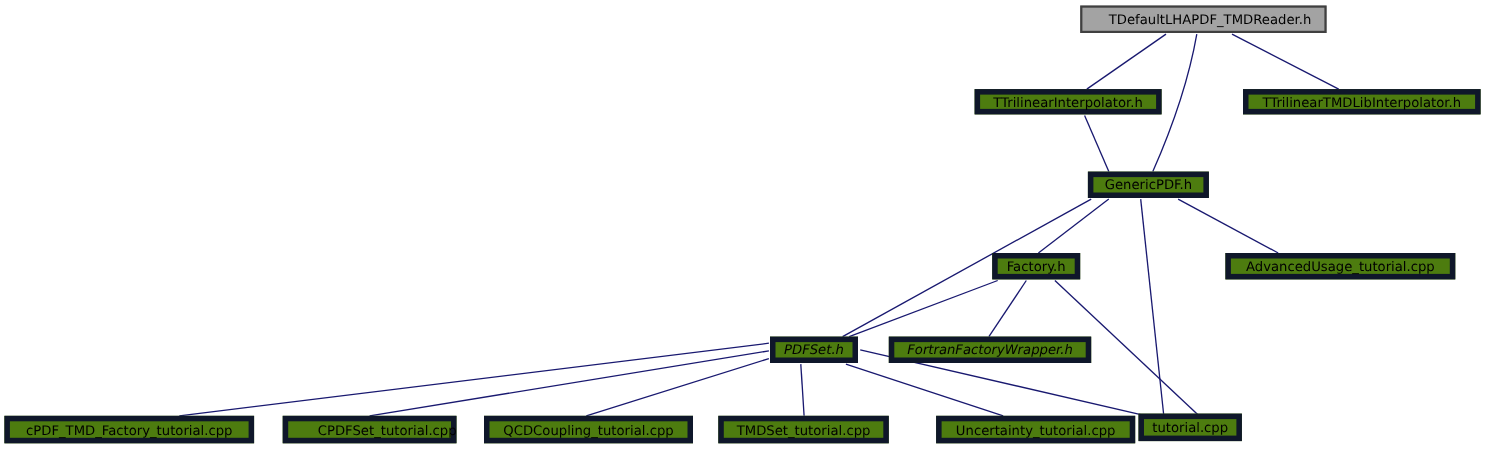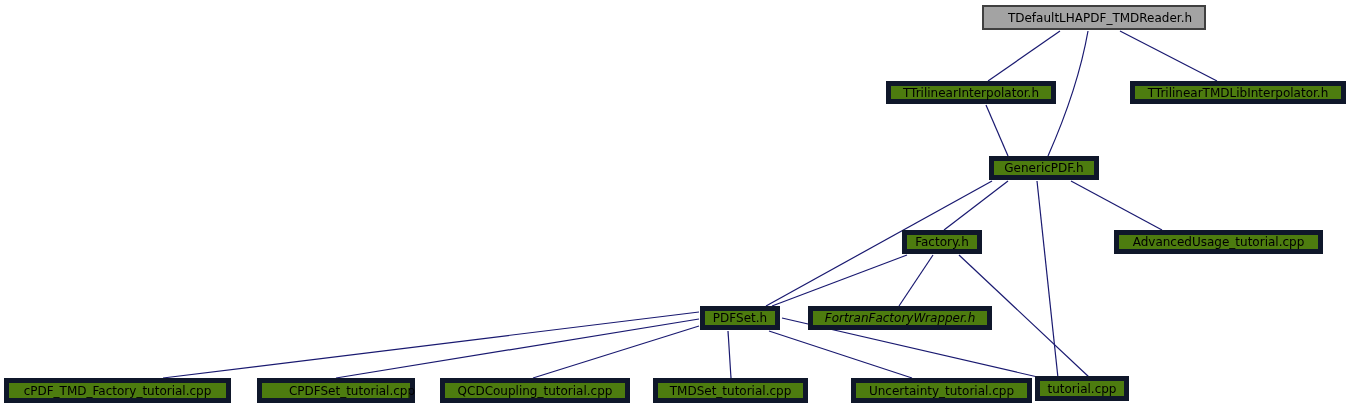--- a/index.html
+++ b/index.html
@@ -78,21 +78,21 @@
         <path d="M 1042 378 L 782 318" stroke="#191970" marker-end="url(#arrowhead)"></path>
       </g>
   </svg>
   <div>
       <div class="node selected" style="left: 982px; top: 5px; width: 224px; height: 25px;">TDefaultLHAPDF_TMDReader.h</div>
       <div class="node" style="left: 886px; top: 81px; width: 170px; height: 23px;">TTrilinearInterpolator.h</div>
       <div class="node" style="left: 1130px; top: 81px; width: 216px; height: 23px;">TTrilinearTMDLibInterpolator.h</div>
       <div class="node" style="left: 977px; top: 156px; width: 110px; height: 24px; margin-left: 12px;">GenericPDF.h</div>
       <div class="node" style="left: 902px; top: 230px; width: 80px; height: 24px;">Factory.h</div>
       <div class="node" style="left: 1114px; top: 230px; width: 209px; height: 24px;">AdvancedUsage_tutorial.cpp</div>
-      <div class="node" style="left: 700px; top: 306px; width: 80px; height: 24px;">PDFSet.h</div>
+      <div class="node" style="left: 700px; top: 306px; width: 80px; height: 24px; font-style: italic;">PDFSet.h</div>
       <div class="node" style="left: 808px; top: 306px; width: 184px; height: 24px; font-style: italic;">FortranFactoryWrapper.h</div>
       <div class="node" style="left: 4px; top: 378px; width: 227px; height: 25px;">cPDF_TMD_Factory_tutorial.cpp</div>
       <div class="node" style="left: 257px; top: 378px; width: 158px; height: 25px; padding-left: 32px;">CPDFSet_tutorial.cpp</div>
       <div class="node" style="left: 440px; top: 378px; width: 190px; height: 25px; text-align: right;">QCDCoupling_tutorial.cpp</div>
       <div class="node" style="left: 653px; top: 378px; width: 155px; height: 25px;">TMDSet_tutorial.cpp</div>
       <div class="node" style="left: 851px; top: 378px; width: 181px; height: 25px;">Uncertainty_tutorial.cpp</div>
       <div class="node" style="left: 1035px; top: 376px; width: 94px; height: 25px;">tutorial.cpp</div>
     </div>
 </div>
 

